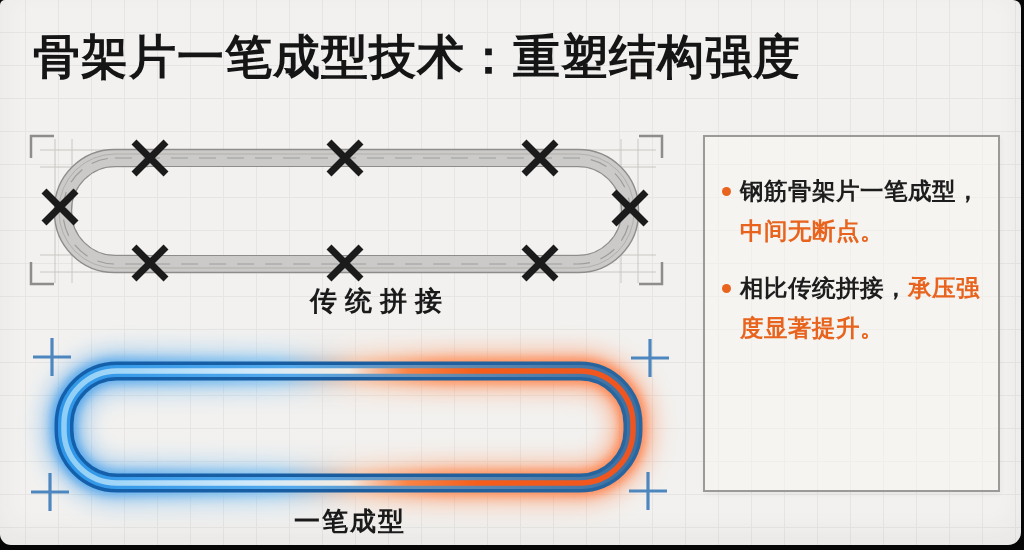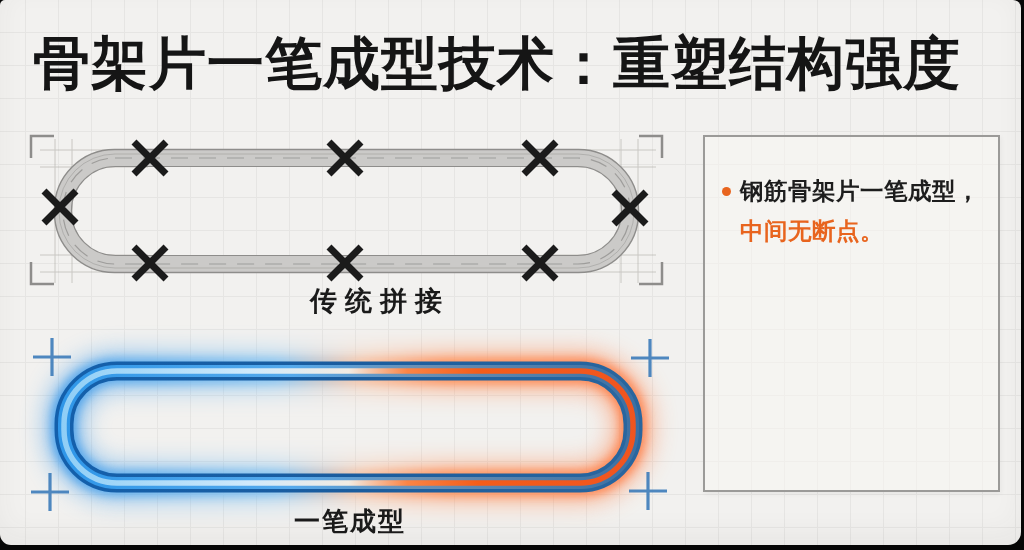--- a/index.html
+++ b/index.html
@@ -4,21 +4,21 @@
 <style>
   html,body{margin:0;padding:0;width:1024px;height:550px;background:#060606;overflow:hidden;
     font-family:"Liberation Sans", sans-serif;}
   .slide{position:absolute;left:0;top:0;width:1021px;height:545px;
     background-color:#f2f1ef;
     background-image:linear-gradient(#e6e5e3 1px,transparent 1px),
                      linear-gradient(90deg,#e6e5e3 1px,transparent 1px);
     background-size:33px 33px;background-position:25px 32px;
     border-radius:5px 8px 13px 11px;overflow:hidden;
     box-shadow:inset 0 -12px 28px rgba(60,60,55,.05);}
-  .title{position:absolute;left:33px;top:26px;margin:0;font-size:57px;font-weight:900;
+  .title{position:absolute;left:33px;top:26px;margin:0;font-size:47px;font-weight:900;
     letter-spacing:1px;color:#151515;white-space:nowrap;}
   svg.diagrams{position:absolute;left:0;top:0;}
   .diagram-label{position:absolute;text-align:center;color:#1a1a1a;font-weight:800;}
   .label-top{left:230px;top:283px;width:300px;font-size:27px;letter-spacing:8px;}
   .label-bottom{left:200px;top:504px;width:300px;font-size:26px;letter-spacing:2px;}
   .panel{position:absolute;left:703px;top:135px;width:297px;height:357px;box-sizing:border-box;
     border:2px solid #9b9a98;background:rgba(248,246,243,.55);
     box-shadow:1px 2px 5px rgba(0,0,0,.05);}
   .panel ul{margin:0;padding:34px 18px 0 35px;list-style:none;}
   .panel li{position:relative;font-size:23.5px;line-height:40px;font-weight:700;
@@ -118,16 +118,19 @@
   </svg>
 
   <div class="diagram-label label-top">传统拼接</div>
   <div class="diagram-label label-bottom">一笔成型</div>
 
   <aside class="panel">
     <ul>
       <li>
         <span>钢筋骨架片一笔成型，</span><span class="hl">中间无断点。</span>
       </li>
+      <li>
+        <span>相比传统拼接，</span><span class="hl">承压强度显著提升。</span>
+      </li>
     </ul>
   </aside>
 
 </div>
 
 </body></html>

